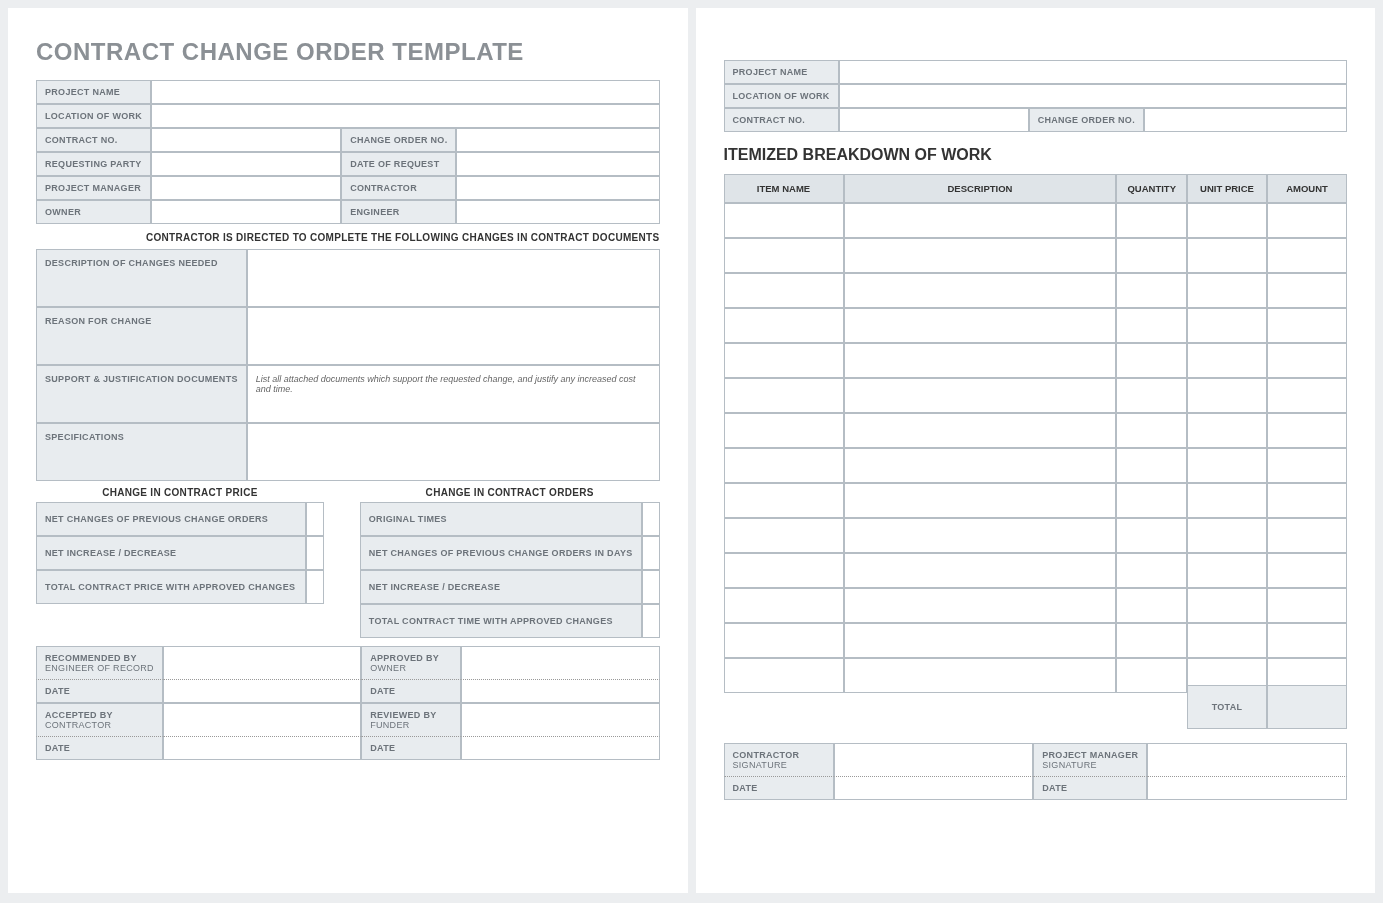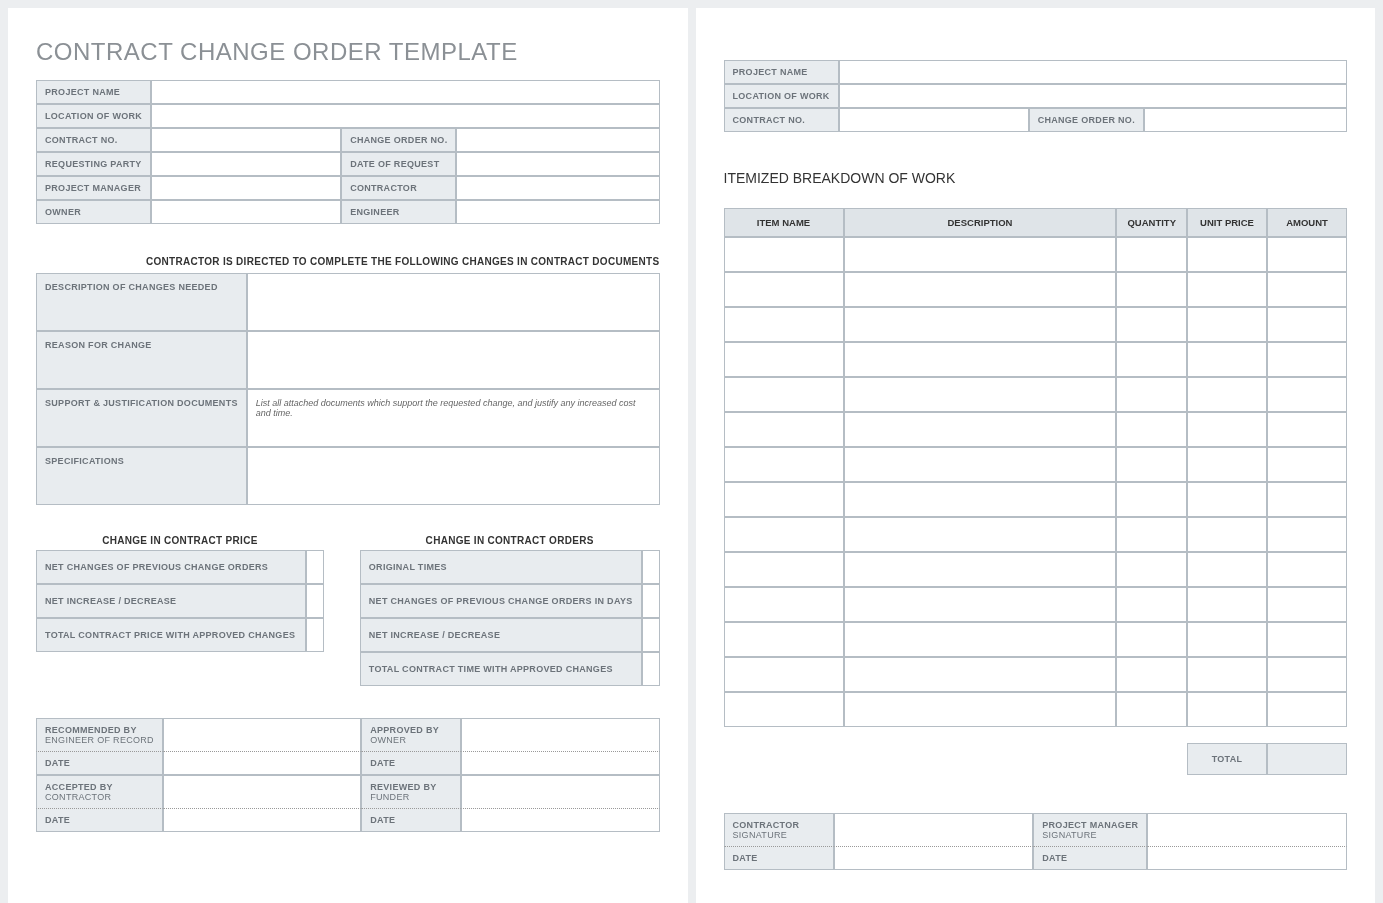--- a/index.html
+++ b/index.html
@@ -1,32 +1,32 @@
 <!DOCTYPE html>
 <html><head>
 <meta charset="utf-8">
 <style>
 *{box-sizing:border-box;margin:0;padding:0}
 body{background:#eceef0;font-family:"Century Gothic",Futura,"Trebuchet MS",Arial,sans-serif;font-size:10px;color:#333;padding:8px;display:flex;gap:8px}
 .page{background:#fff;flex:1;padding:30px 28px 28px;min-height:885px;display:flex;flex-direction:column}
-h1{color:#8b9095;font-weight:400;font-size:24px;letter-spacing:0.5px;margin-bottom:14px}
-table{width:100%;border-collapse:separate;border-spacing:0;margin-bottom:24px}
+h1{color:#8b9095;font-weight:700;font-size:24px;letter-spacing:0.5px;margin-bottom:14px}
+table{width:100%;border-collapse:separate;border-spacing:0;margin-bottom:0}
 td,th{border:1px solid #b5bdc4;padding:6px 8px;background:#fff;font-size:9px;vertical-align:middle}
 .lbl{background:#e8ecef;font-weight:700;color:#6c737a;font-size:9px;letter-spacing:0.3px;white-space:nowrap}
 .section-hdr{text-align:right;font-weight:700;font-size:10px;padding:8px 0 6px;letter-spacing:0.3px}
 .tall td{height:58px;vertical-align:top;padding-top:8px}
 .hint{font-style:italic;color:#666;font-size:9px}
 .twocol{display:flex;gap:36px;margin-bottom:8px}
 .twocol>div{flex:1}
 .sub-hdr{text-align:center;font-weight:700;font-size:10px;padding:6px 0 4px;letter-spacing:0.3px}
 .sig-main{color:#6c737a;font-weight:700;display:block;font-size:9px}
 .sig-sub{color:#6c737a;font-weight:400;font-size:9px}
 .itemized th{background:#dfe4e8;font-weight:700;text-align:center;padding:8px 10px;font-size:9.5px}
 .itemized td{height:35px}
-.total-row td{background:#e8ecef;font-weight:700;text-align:center;padding:10px}
+.total-row td{background:#e8ecef;font-weight:700;text-align:center;padding:16px}
 .sp{border-top:none!important}
 .gap{height:14px}
 .dotline{border-bottom:1px dotted #999!important}
 </style>
 </head>
 <body>
 
 <div class="page">
   <h1>CONTRACT CHANGE ORDER TEMPLATE</h1>
 
@@ -180,21 +180,21 @@
       <td class="lbl">CONTRACT NO.</td>
       <td style="width:190px"></td>
       <td class="lbl" style="width:100px">CHANGE ORDER NO.</td>
       <td></td>
     </tr>
   </tbody>
     </table>
 
   <div class="gap"></div>
 
-  <div style="font-weight:400;font-size:14px;margin-bottom:22px">ITEMIZED BREAKDOWN OF WORK</div>
+  <div style="font-weight:700;font-size:16px;margin-bottom:10px">ITEMIZED BREAKDOWN OF WORK</div>
 
   <table class="itemized">
     <thead>
       <tr>
         <th style="width:120px">ITEM NAME</th>
         <th>DESCRIPTION</th>
         <th style="width:70px">QUANTITY</th>
         <th style="width:80px">UNIT PRICE</th>
         <th style="width:80px">AMOUNT</th>
       </tr>

